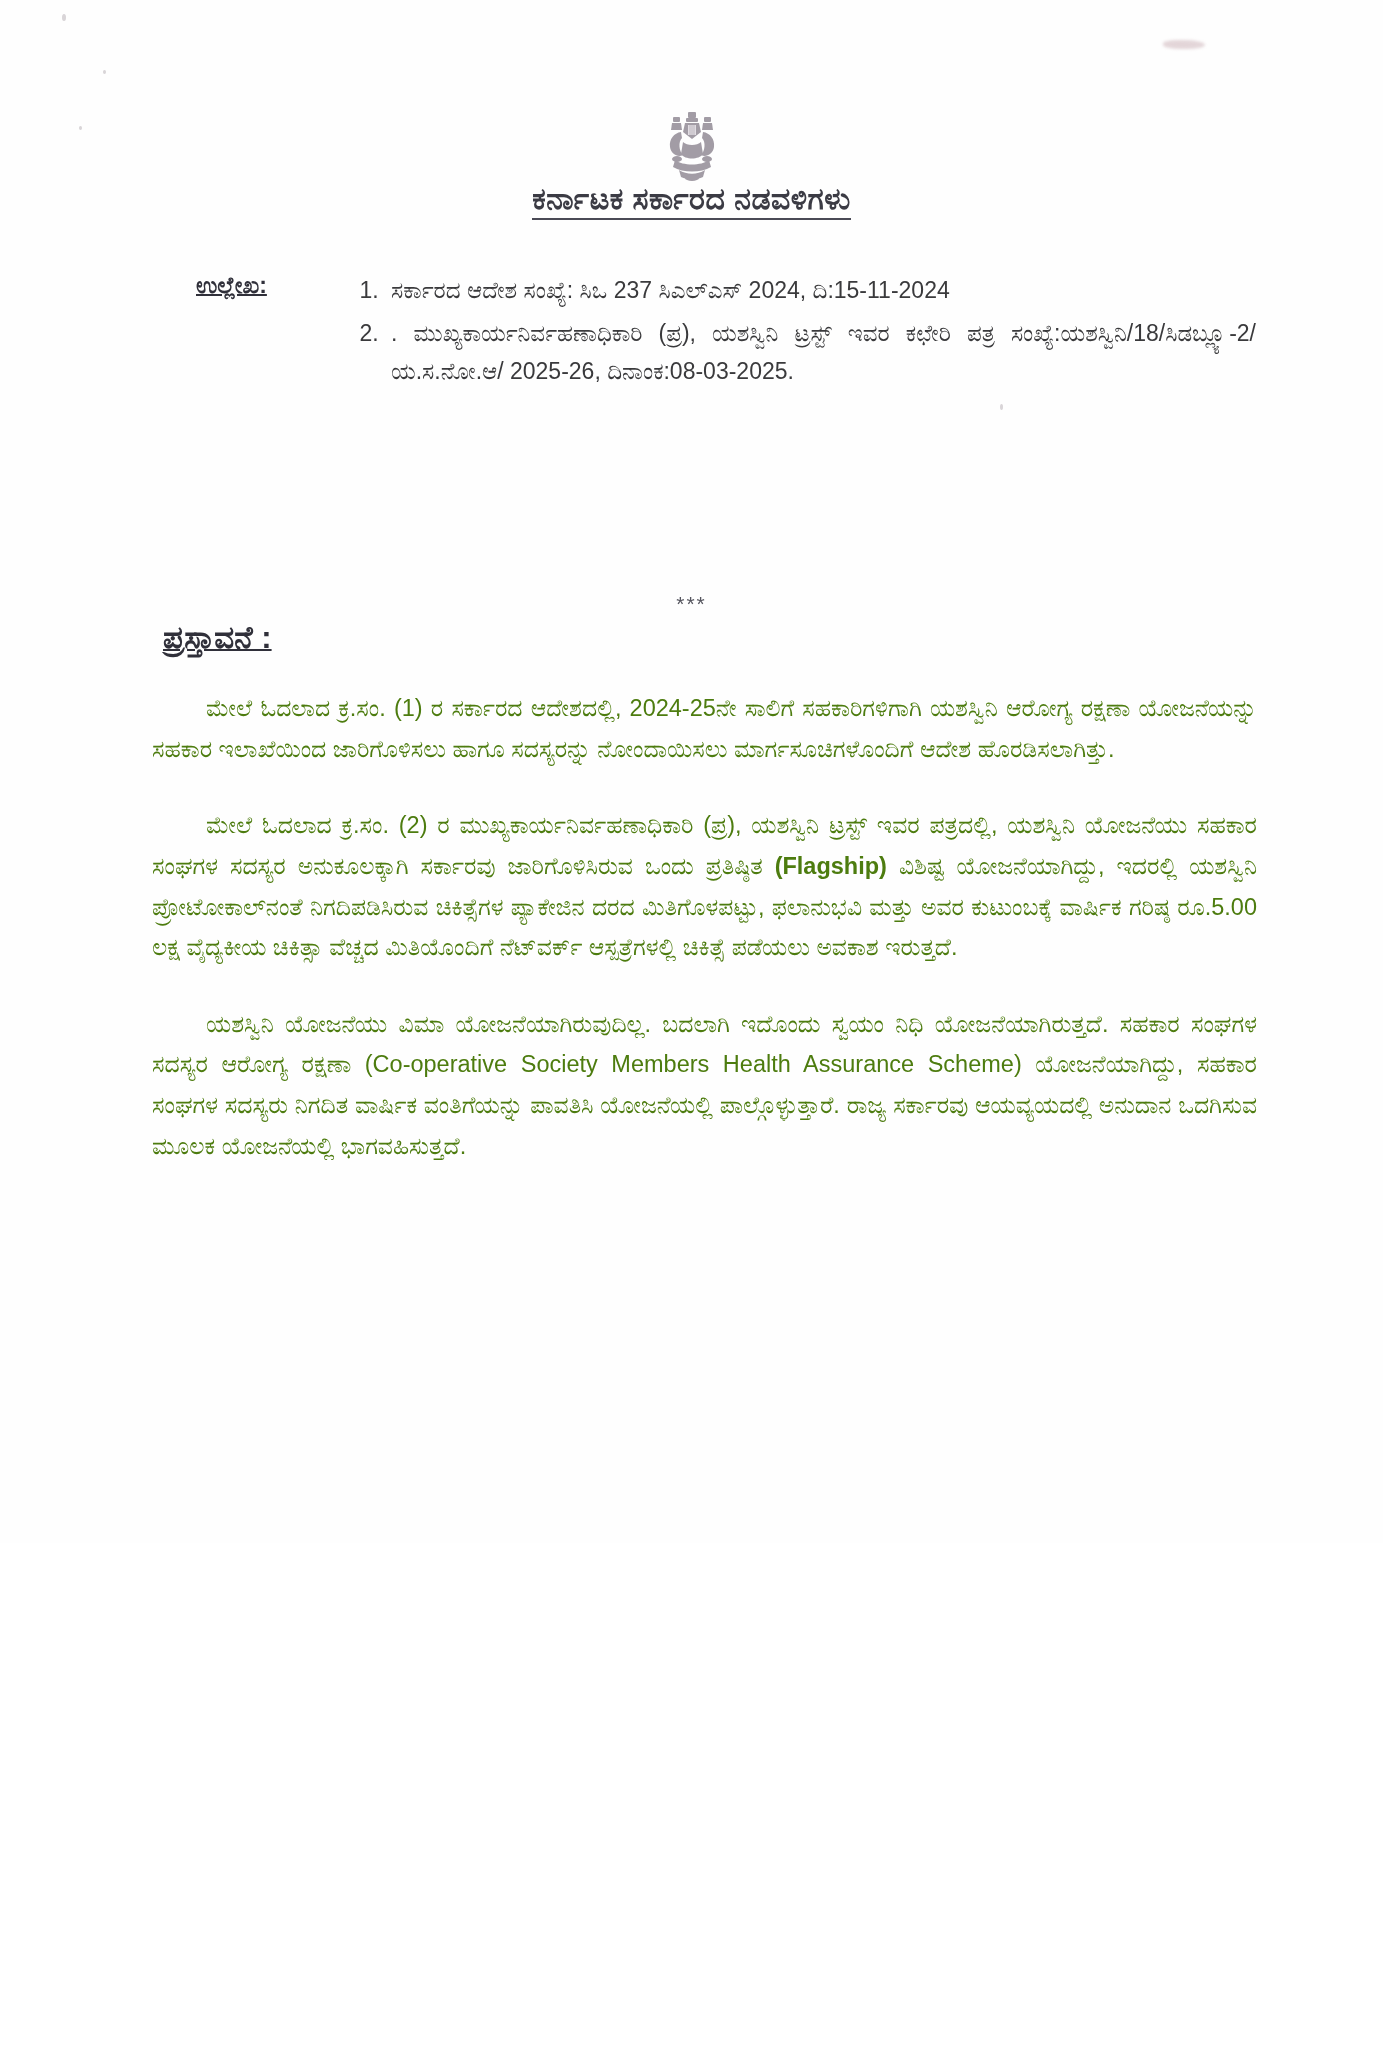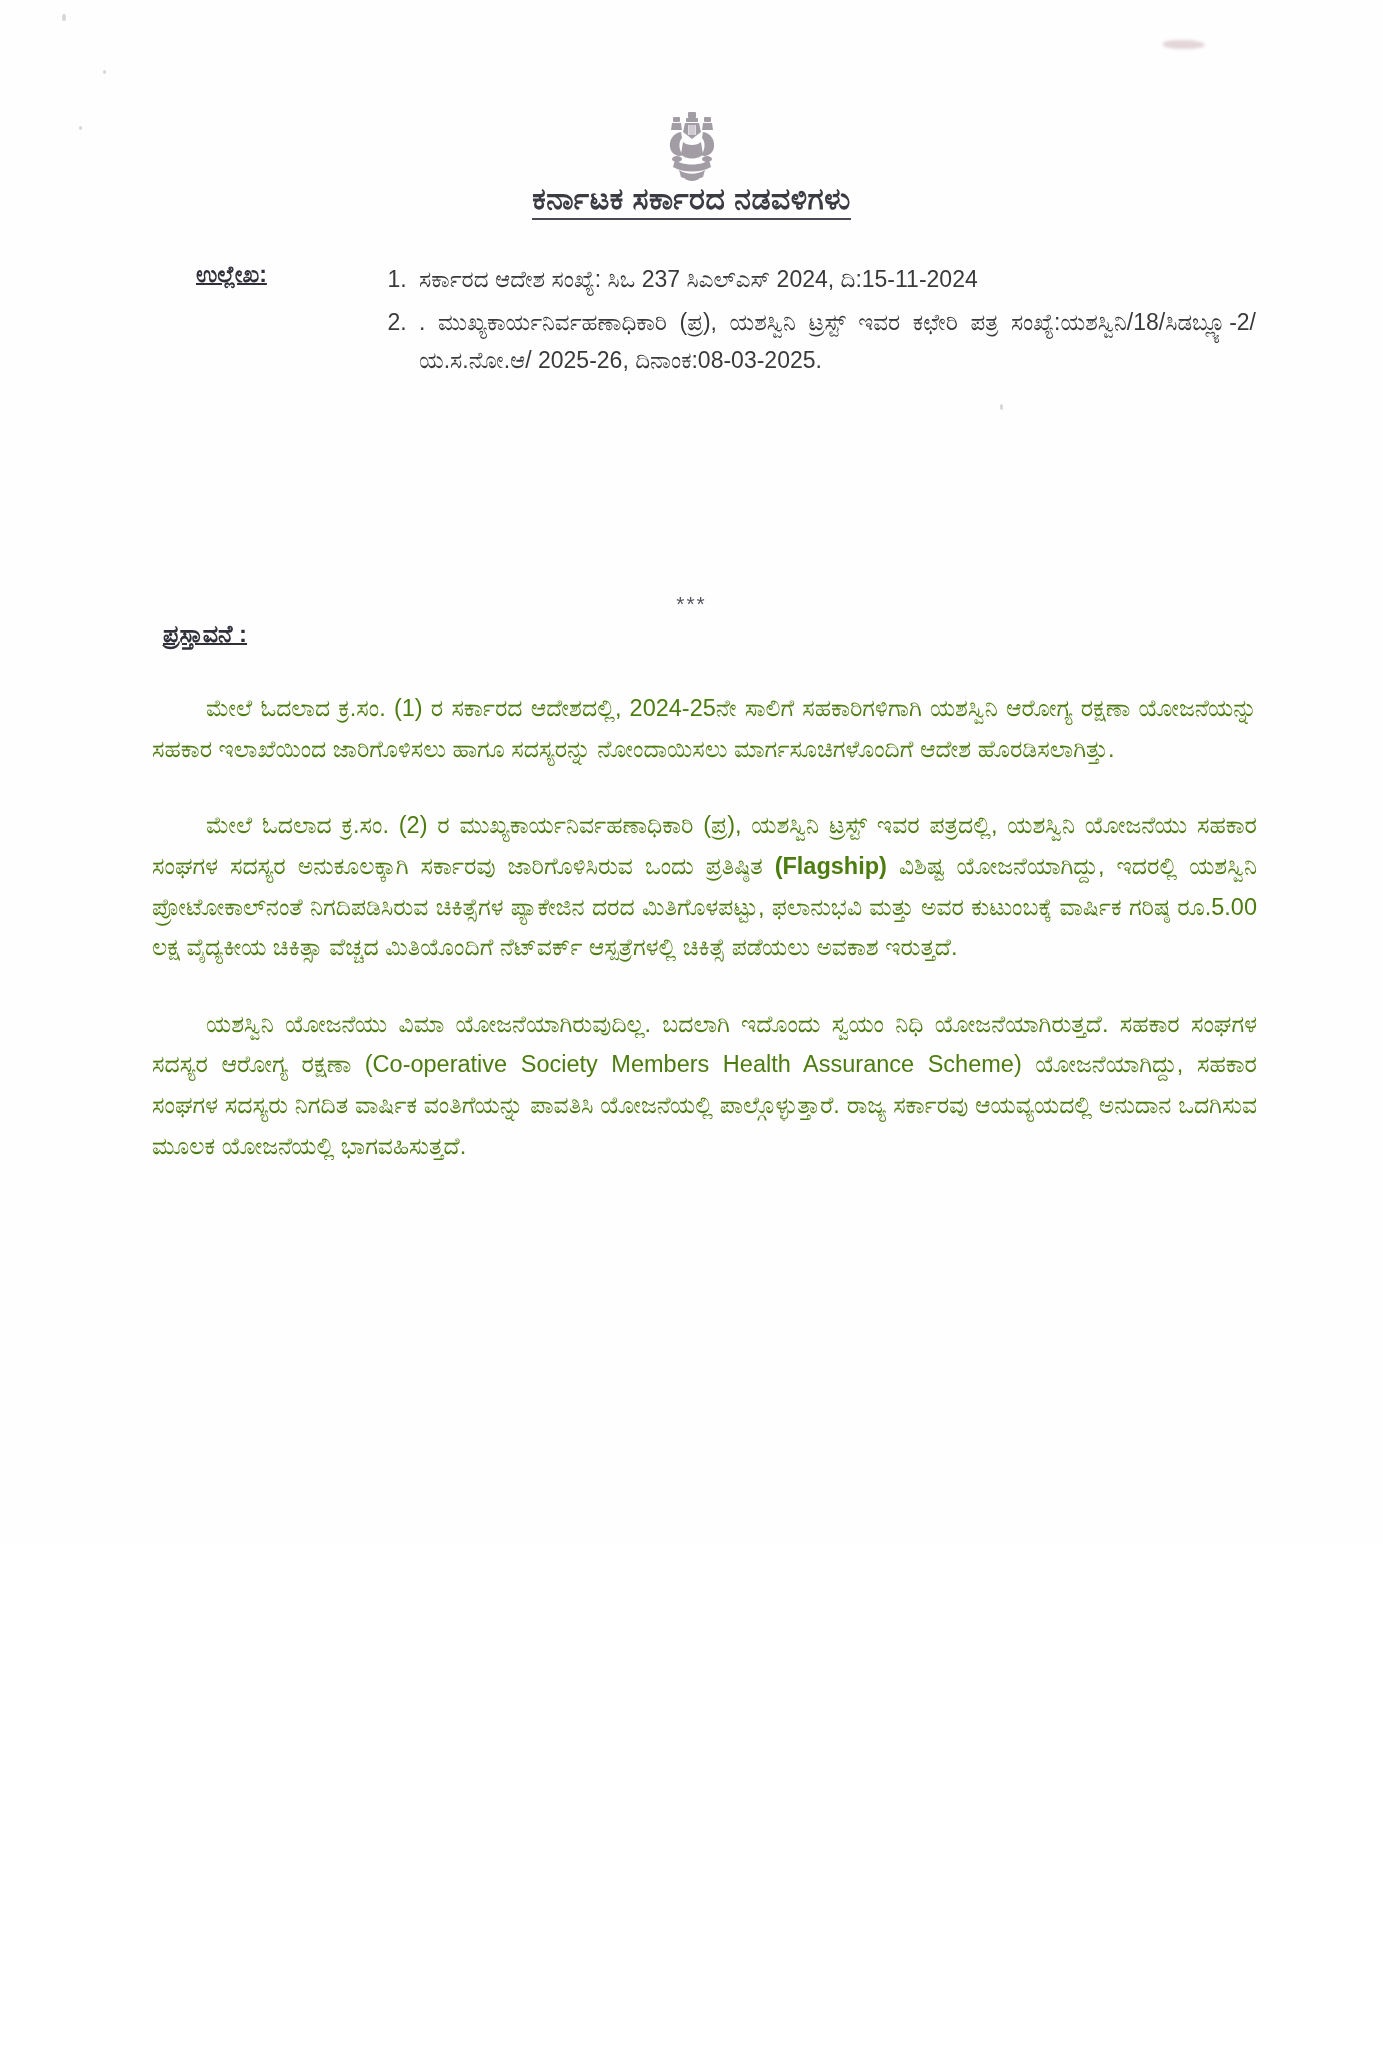--- a/index.html
+++ b/index.html
@@ -115,21 +115,21 @@
     font-size: 21px;
     letter-spacing: 2px;
     color: #55555e;
   }
 
   
   .preamble-heading {
     position: absolute;
     top: 620px;
     left: 163px;
-    font-size: 24px;
+    font-size: 31px;
     font-weight: 700;
     color: #30303a;
   }
   .preamble-heading u { text-decoration-thickness: 2px; }
 
   
   .body {
     position: absolute;
     top: 688px;
     left: 152px;
@@ -200,21 +200,21 @@
     </svg>
   </div>
 
   <div class="doc-title">
     <span>ಕರ್ನಾಟಕ ಸರ್ಕಾರದ ನಡವಳಿಗಳು</span>
   </div>
 
   <div class="meta">
 
 
-    <div class="meta-row" style="margin-top:3px;gap:28px;">
+    <div class="meta-row" style="margin-top:14px;">
       <div class="meta-label">
         <u>ಉಲ್ಲೇಖ:</u>
       </div>
       <div class="meta-value">
         <ol class="ref-list">
           <li>ಸರ್ಕಾರದ ಆದೇಶ ಸಂಖ್ಯೆ: ಸಿಒ 237 ಸಿಎಲ್‌ಎಸ್ 2024, ದಿ:15-11-2024</li>
           <li>. ಮುಖ್ಯಕಾರ್ಯನಿರ್ವಹಣಾಧಿಕಾರಿ (ಪ್ರ), ಯಶಸ್ವಿನಿ ಟ್ರಸ್ಟ್ ಇವರ ಕಛೇರಿ ಪತ್ರ ಸಂಖ್ಯೆ:ಯಶಸ್ವಿನಿ/18/ಸಿಡಬ್ಲ್ಯೂ-2/ಯ.ಸ.ನೋ.ಆ/ 2025-26, ದಿನಾಂಕ:08-03-2025.</li>
         </ol>
       </div>
     </div>

